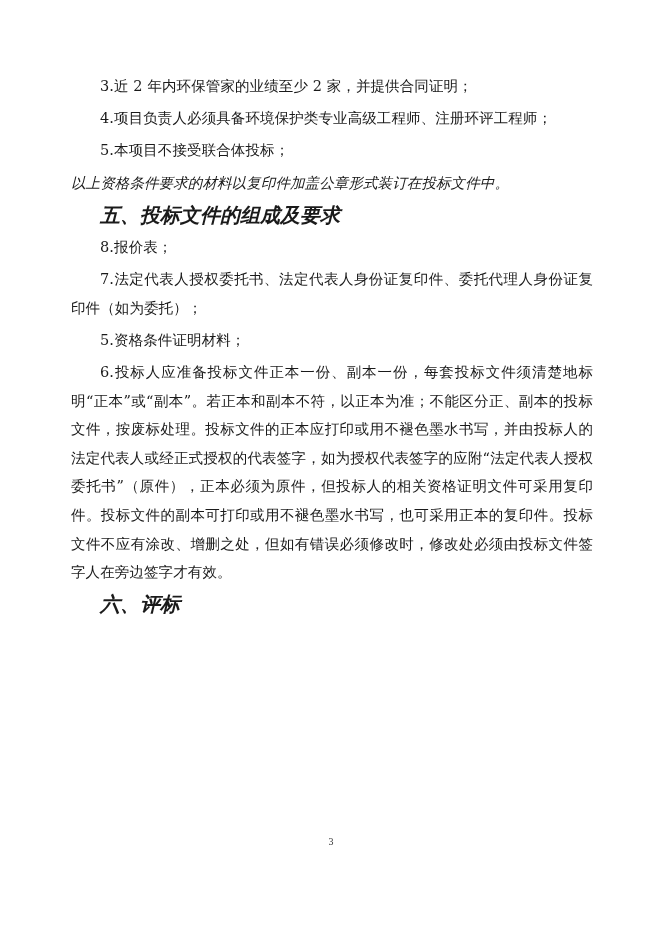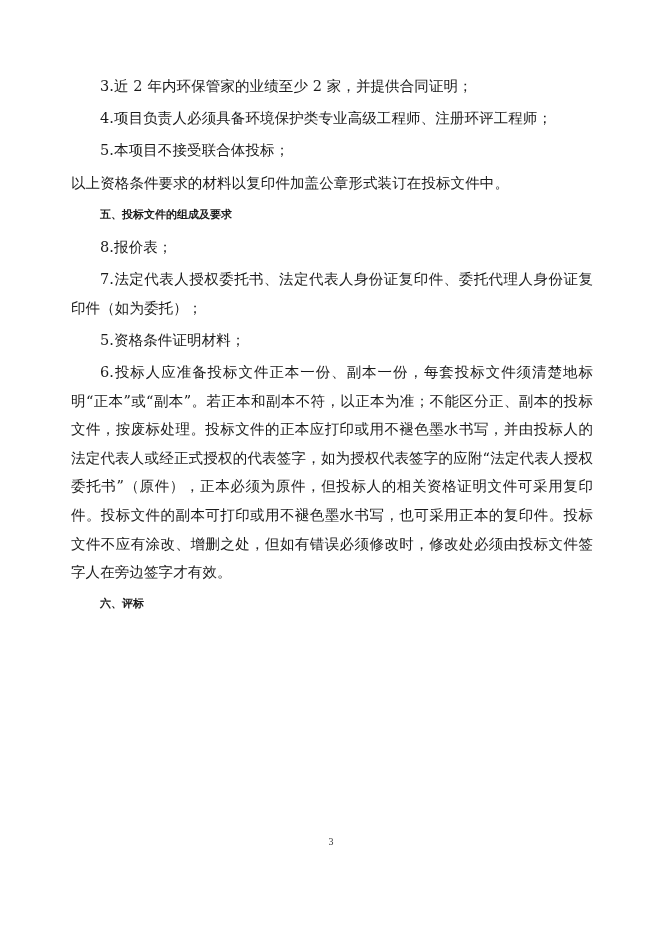--- a/index.html
+++ b/index.html
@@ -15,39 +15,40 @@
   }
   .content p {
     margin: 0 0 3.6px 0;
     text-align: justify;
     text-justify: inter-character;
     text-indent: 29px;
     letter-spacing: 0.1px;
   }
   .content h2 {
     margin: 0 0 3.6px 0;
-    font-size: 11px; font-weight: bold;
+    font-size: 20px; font-weight: bold;
     line-height: 28.6px;
     text-indent: 29px;
     font-family: "DejaVu Sans", "Liberation Sans", sans-serif;
+    font-style: italic;
   }
   .page-number {
     position: absolute; left: 0; width: 662px; top: 836px; text-align: center;
     font-family: "Liberation Serif", serif; font-size: 10px; color: #333;
   }
 </style>
 </head>
 <body>
 
 <div class="page">
   <div class="content">
     <p>3.近 2 年内环保管家的业绩至少 2 家，并提供合同证明；</p>
     <p>4.项目负责人必须具备环境保护类专业高级工程师、注册环评工程师；</p>
     <p>5.本项目不接受联合体投标；</p>
-    <p style="text-indent:0;">以上资格条件要求的材料以复印件加盖公章形式装订在投标文件中。</p>
+    <p style="text-indent:0;font-style:italic;">以上资格条件要求的材料以复印件加盖公章形式装订在投标文件中。</p>
 
     <h2>五、投标文件的组成及要求</h2>
     <p>8.报价表；</p>
     <p>7.法定代表人授权委托书、法定代表人身份证复印件、委托代理人身份证复印件（如为委托）；</p>
     <p>5.资格条件证明材料；</p>
     <p>6.投标人应准备投标文件正本一份、副本一份，每套投标文件须清楚地标明“正本”或“副本”。若正本和副本不符，以正本为准；不能区分正、副本的投标文件，按废标处理。投标文件的正本应打印或用不褪色墨水书写，并由投标人的法定代表人或经正式授权的代表签字，如为授权代表签字的应附“法定代表人授权委托书”（原件），正本必须为原件，但投标人的相关资格证明文件可采用复印件。投标文件的副本可打印或用不褪色墨水书写，也可采用正本的复印件。投标文件不应有涂改、增删之处，但如有错误必须修改时，修改处必须由投标文件签字人在旁边签字才有效。</p>
 
     <h2>六、评标</h2>
   </div>
   <div class="page-number">3</div>

